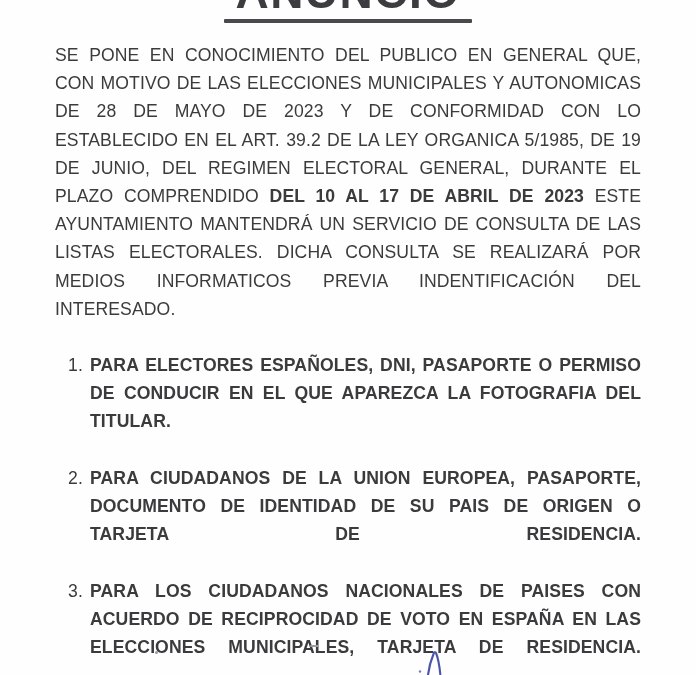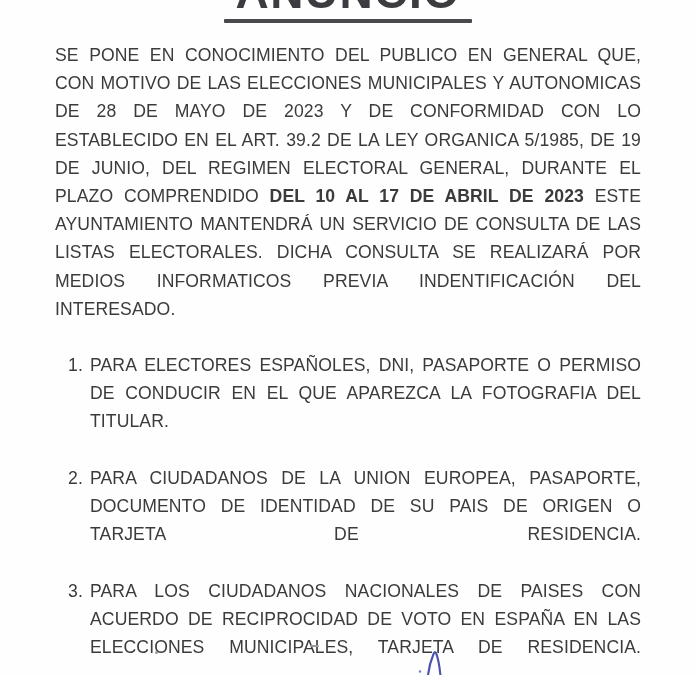--- a/index.html
+++ b/index.html
@@ -105,21 +105,21 @@
     text-align: left;
     font-size: 17.6px;
     line-height: 28.2px;
     color: #3b3b3d;
   }
   .num-item .itext::after {
     content: "";
     display: inline-block;
     width: 100%;
   }
-  .num-item .itext { display: block; }
+  .num-item .itext { display: block; font-weight: bold; }
 
   
   .signature {
     position: absolute;
     left: 398px;
     top: 650px;
     width: 90px;
     height: 25px;
     overflow: hidden;
     pointer-events: none;

